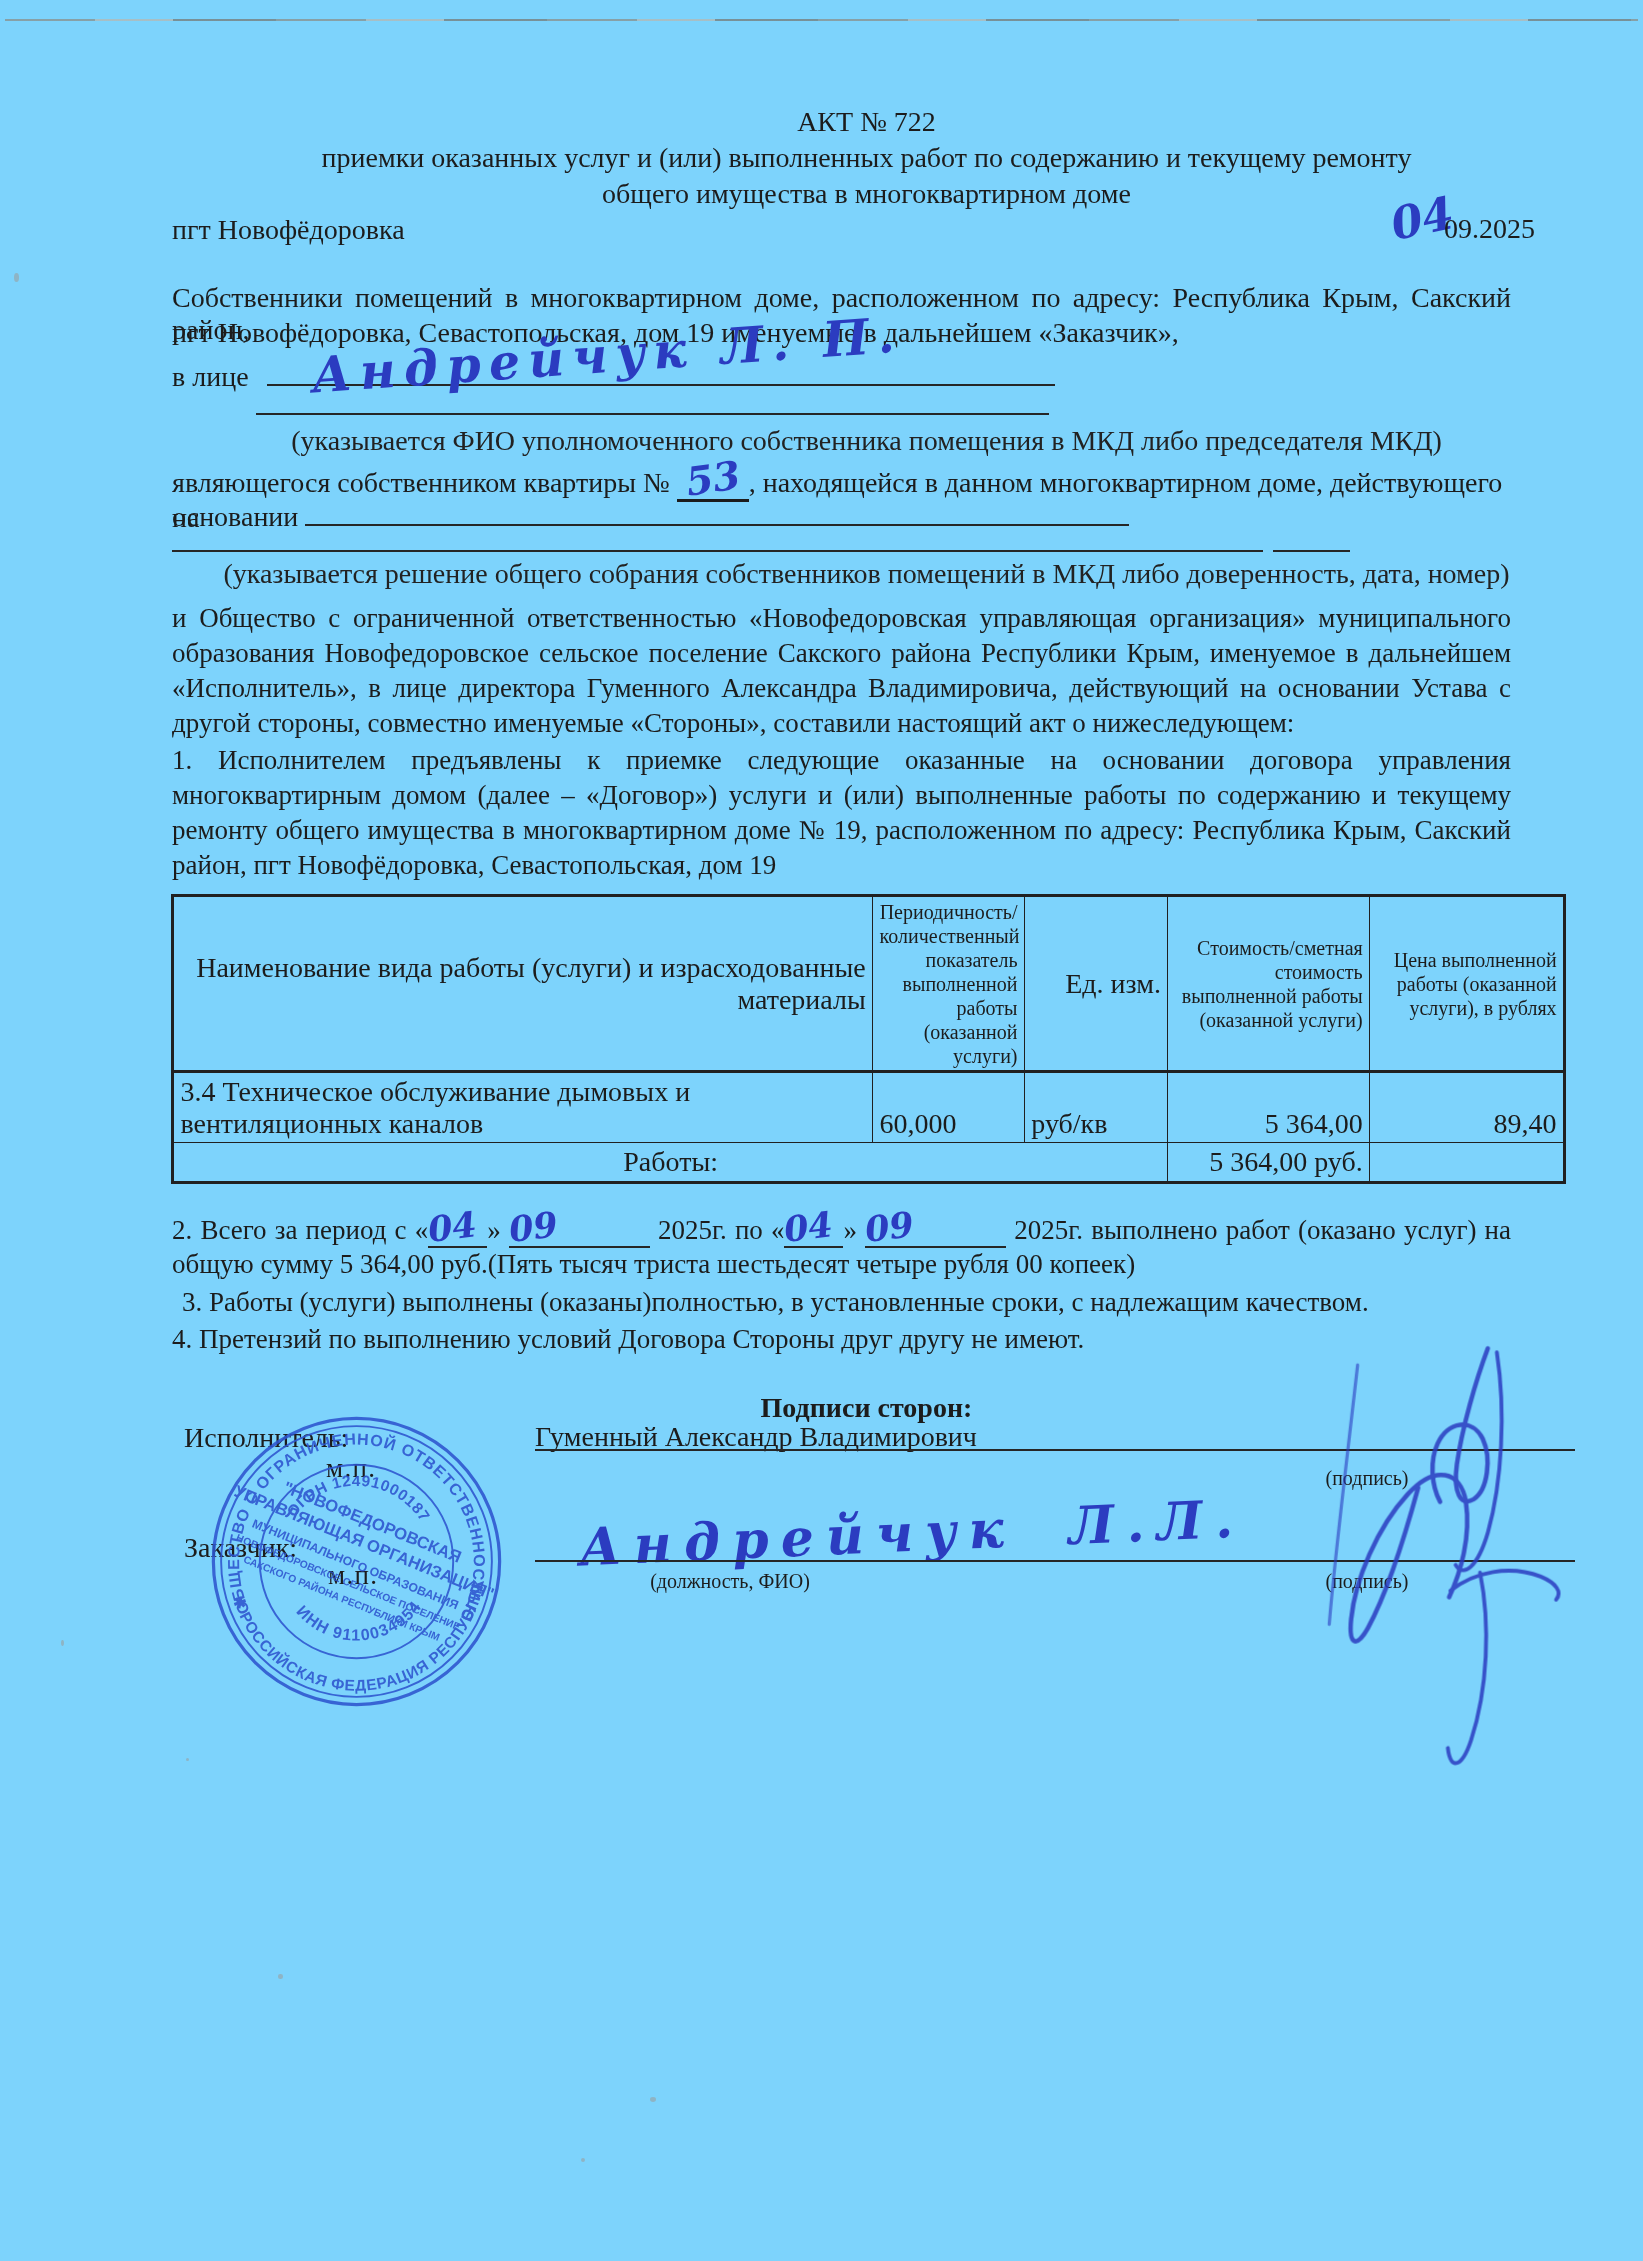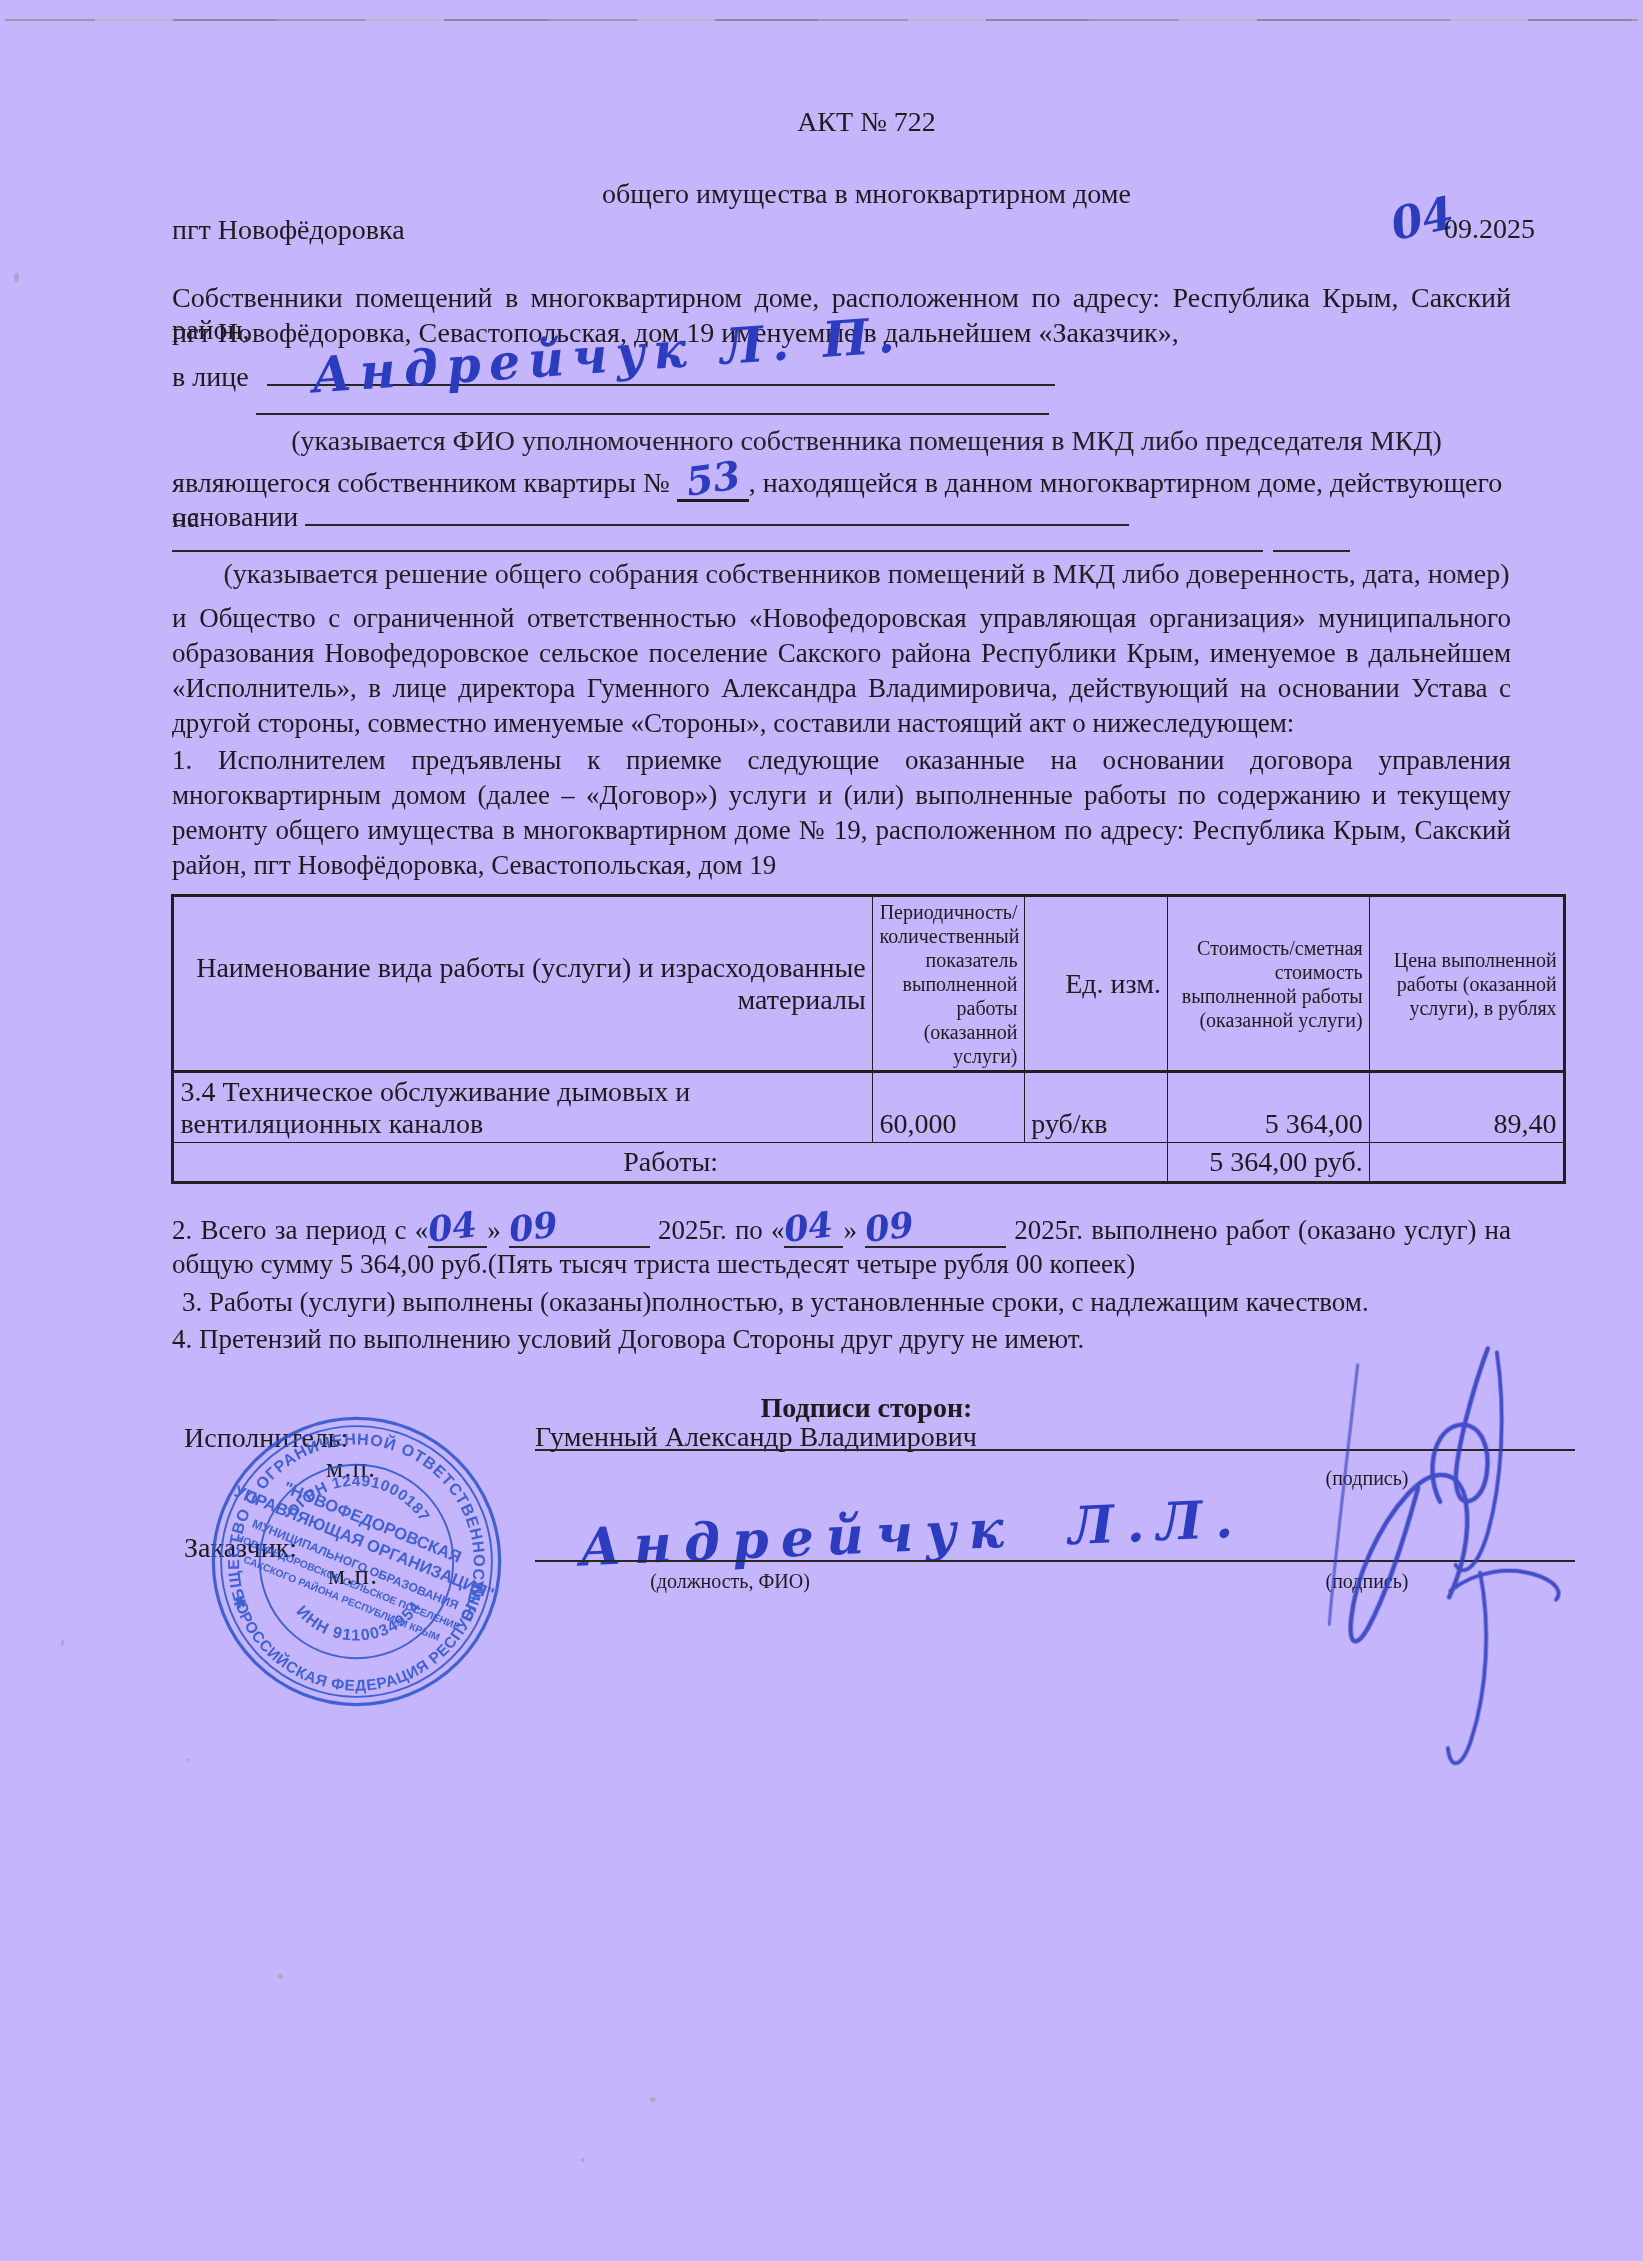--- a/index.html
+++ b/index.html
@@ -1,17 +1,17 @@
 <!DOCTYPE html>
 <html style="font-size:10.3px"><head>
 <meta charset="utf-8">
 <style>
   html,body { margin:0; padding:0; background:#e8e8e8; }
   .page {
-    position:relative; width:1644px; height:2261px; background:#c4b5fd;
+    position:relative; width:1644px; height:2261px; background:#7dd3fc;
     font-family:"Liberation Serif", serif; font-size:28px; color:#1c1c1c;
     overflow:hidden; margin:0 auto;
   }
   .abs { position:absolute; }
   .band { position:absolute; left:193px; width:1347px; text-align:center; }
   .para { position:absolute; left:172px; width:1339px; text-align:justify; }
   .jlast { text-align:justify; text-align-last:justify; }
   .cap { font-size:28px; color:#222; }
   .scanline { position:absolute; left:5.2px; top:18.7px; width:1633px; height:1.9px;
     background:repeating-linear-gradient(90deg,#8a8f8a 0 90px,#b5b8b3 90px 168px,#767a76 168px 271px);
@@ -51,20 +51,21 @@
   .stamp-svg text { font-family:"Liberation Sans", sans-serif; fill:#2e55cf; font-weight:bold; }
 </style>
 </head>
 <body>
 
 <div class="page">
 
   <div class="scanline"></div>
 
   <div class="band" style="top:106px;">АКТ № 722</div>
+  <div class="band" style="top:142px;">приемки оказанных услуг и (или) выполненных работ по содержанию и текущему ремонту</div>
   <div class="band" style="top:178px;">общего имущества в многоквартирном доме</div>
 
   <div class="abs" style="left:172px; top:214px;">пгт Новофёдоровка</div>
   <div class="hw hw-date">04</div>
   <div class="abs" style="left:1444px; top:213px;">09.2025</div>
 
   <div class="para jlast" style="top:282px;">Собственники помещений в многоквартирном доме, расположенном по адресу: Республика Крым, Сакский район,</div>
   <div class="para" style="top:317px; text-align:left;">пгт Новофёдоровка, Севастопольская, дом 19 именуемые в дальнейшем «Заказчик»,</div>
   <div class="para" style="top:353px; text-align:left;">
     <span>в лице</span>

